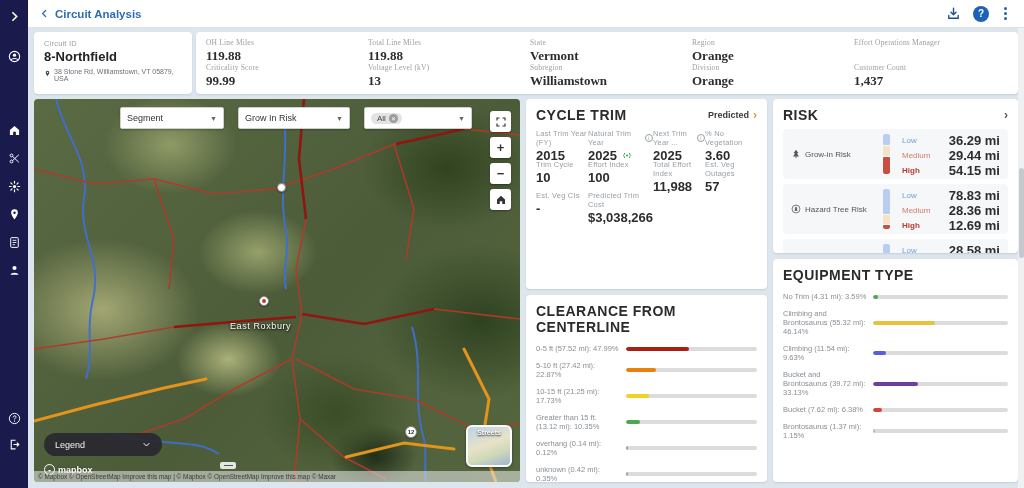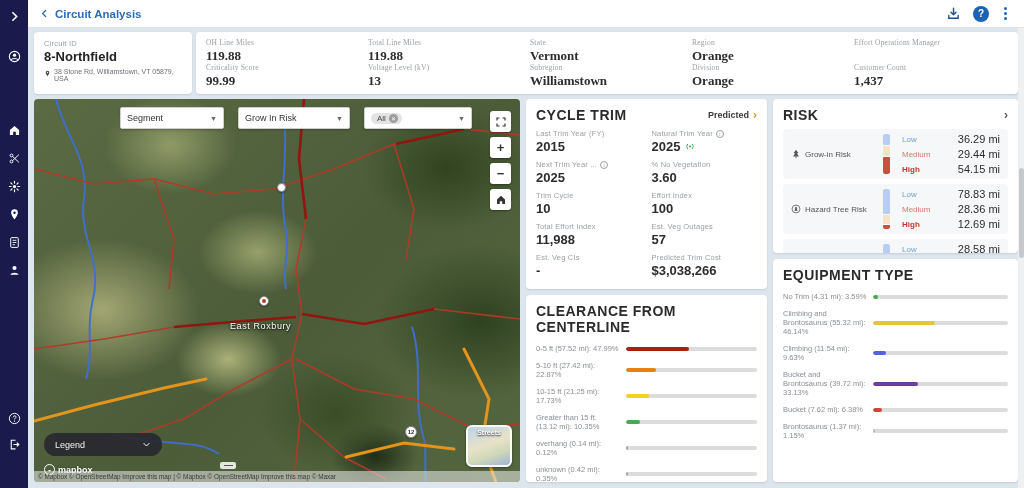--- a/index.html
+++ b/index.html
@@ -90,40 +90,40 @@
   
   .panel { padding:8px 10px; overflow:hidden; }
   .panel-head { display:flex; align-items:center; justify-content:space-between; margin-bottom:6px; }
   .panel-title { font-size:14px; font-weight:800; letter-spacing:.5px; color:#2b2b2b; }
   .panel-chevron { color:#555; font-size:12px; font-weight:700; cursor:pointer; line-height:1; }
   .predicted { display:flex; align-items:center; gap:4px; cursor:pointer; }
   .predicted span { font-size:9px; font-weight:700; color:#3a3a3a; }
   .predicted b { color:#d79b3c; font-size:12px; line-height:1; font-weight:700; }
 
   .cycle-panel { height:190px; }
-  .fields-grid { display:grid; grid-template-columns:1fr 1fr; grid-auto-rows:31px; column-gap:10px; }
+  .fields-grid { display:grid; grid-template-columns:1fr 1fr 1fr 1fr; grid-auto-rows:31px; }
   .field .lbl { display:flex; align-items:center; gap:3px; }
   .info-i { width:8px; height:8px; border:1px solid #9aa0a6; border-radius:50%; color:#9aa0a6; font-size:5.5px; display:inline-flex; align-items:center; justify-content:center; font-style:normal; flex-shrink:0; }
   .live-ico { display:inline-flex; margin-left:4px; }
   .field .val { display:flex; align-items:center; }
 
   .risk-panel { height:154px; }
   .risk-rows { display:flex; flex-direction:column; gap:5px; }
   .risk-row { background:#f6f7f9; border-radius:4px; padding:4px 8px; display:flex; align-items:center; height:50px; }
   .risk-name { width:92px; font-size:8px; color:#555; display:flex; align-items:center; gap:4px; flex-shrink:0; }
   .risk-name svg { width:10px; height:10px; flex-shrink:0; }
   .risk-stack { width:7px; height:40px; display:flex; flex-direction:column; border-radius:2px; overflow:hidden; margin-right:12px; flex-shrink:0; gap:1px; }
   .risk-stack i { display:block; width:100%; border-radius:1px; }
   .risk-levels { flex:1; display:flex; flex-direction:column; justify-content:space-between; height:42px; }
   .lvl-line { display:flex; align-items:center; justify-content:space-between; }
   .lvl-name { font-size:8px; }
   .lvl-name.low { color:#6fa1d9; }
   .lvl-name.med { color:#cf7d6b; }
   .lvl-name.high { color:#c0392b; font-weight:700; }
-  .lvl-val { font-size:11px; font-weight:400; color:#2d2d2d; }
+  .lvl-val { font-size:13px; font-weight:700; color:#2d2d2d; }
 
   .bars-panel { flex:1; }
   .bar-row { display:flex; align-items:center; margin-bottom:8px; }
   .bar-label { width:90px; font-size:7.5px; line-height:9px; color:#8a8f94; flex-shrink:0; padding-right:6px; }
   .bar-track { flex:1; height:4px; border-radius:2px; background:#dcdcdc; position:relative; overflow:hidden; }
   .bar-fill { position:absolute; left:0; top:0; height:100%; border-radius:2px; min-width:2px; }
 
   
   .scrollbar { position:absolute; right:0; top:28px; bottom:0; width:6px; background:#eef0f2; }
   .scroll-thumb { position:absolute; top:140px; right:0.5px; width:5px; height:90px; border-radius:3px; background:#c5c9ce; }

